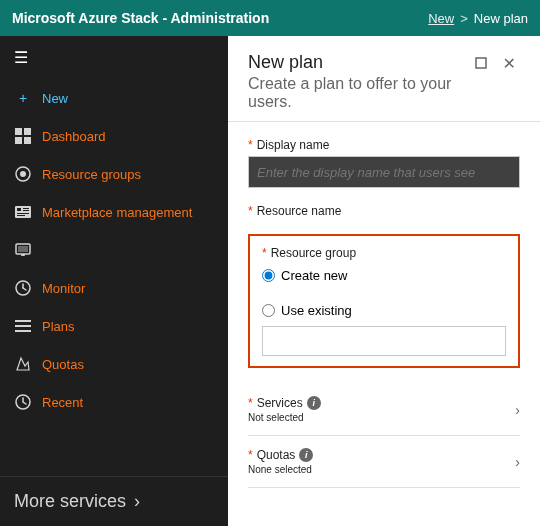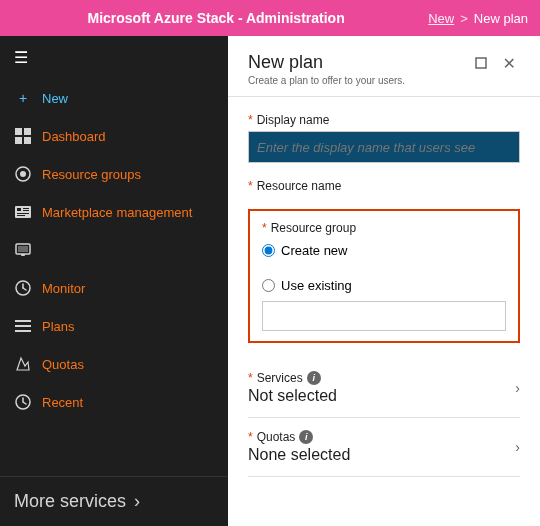--- a/index.html
+++ b/index.html
@@ -8,29 +8,28 @@
       height: 526px;
       font-family: 'Segoe UI', Arial, sans-serif;
       font-size: 13px;
       overflow: hidden;
       display: flex;
       flex-direction: column;
     }
 
     
     .top-bar {
-      background: #ec4899;
+      background: #0f766e;
       color: white;
       height: 36px;
       display: flex;
       align-items: center;
       padding: 0 12px;
       flex-shrink: 0;
       gap: 8px;
-      text-align: center;
     }
     .top-bar-title {
       font-size: 14px;
       font-weight: 600;
       flex: 1;
     }
     .top-bar-breadcrumb {
       display: flex;
       align-items: center;
       gap: 6px;
@@ -117,21 +116,21 @@
       display: flex;
       align-items: flex-start;
       justify-content: space-between;
     }
     .blade-title {
       font-size: 18px;
       font-weight: 300;
       color: #1e1e1e;
     }
     .blade-subtitle {
-      font-size: 10px;
+      font-size: 16px;
       color: #666;
       margin-top: 2px;
     }
     .blade-header-actions {
       display: flex;
       gap: 8px;
       align-items: center;
     }
     .blade-action-btn {
       background: none;
@@ -165,21 +164,21 @@
     }
     .form-input {
       width: 100%;
       height: 32px;
       border: 1px solid #c8c8c8;
       padding: 0 8px;
       font-size: 13px;
       color: #999;
       font-style: italic;
       outline: none;
-      background: #0c4a6e;
+      background: #404040;
     }
 
     
     .resource-group-box {
       border: 2px solid #d83b01;
       padding: 10px 12px;
       margin-bottom: 16px;
     }
     .resource-group-label {
       display: flex;
@@ -230,21 +229,21 @@
       gap: 2px;
     }
     .nav-row-label {
       display: flex;
       align-items: center;
       gap: 4px;
       font-size: 12px;
       color: #1e1e1e;
     }
     .nav-row-value {
-      font-size: 16px;
+      font-size: 10px;
       color: #1e1e1e;
     }
     .nav-row-chevron {
       color: #666;
       font-size: 14px;
     }
     .info-icon {
       display: inline-flex;
       align-items: center;
       justify-content: center;

